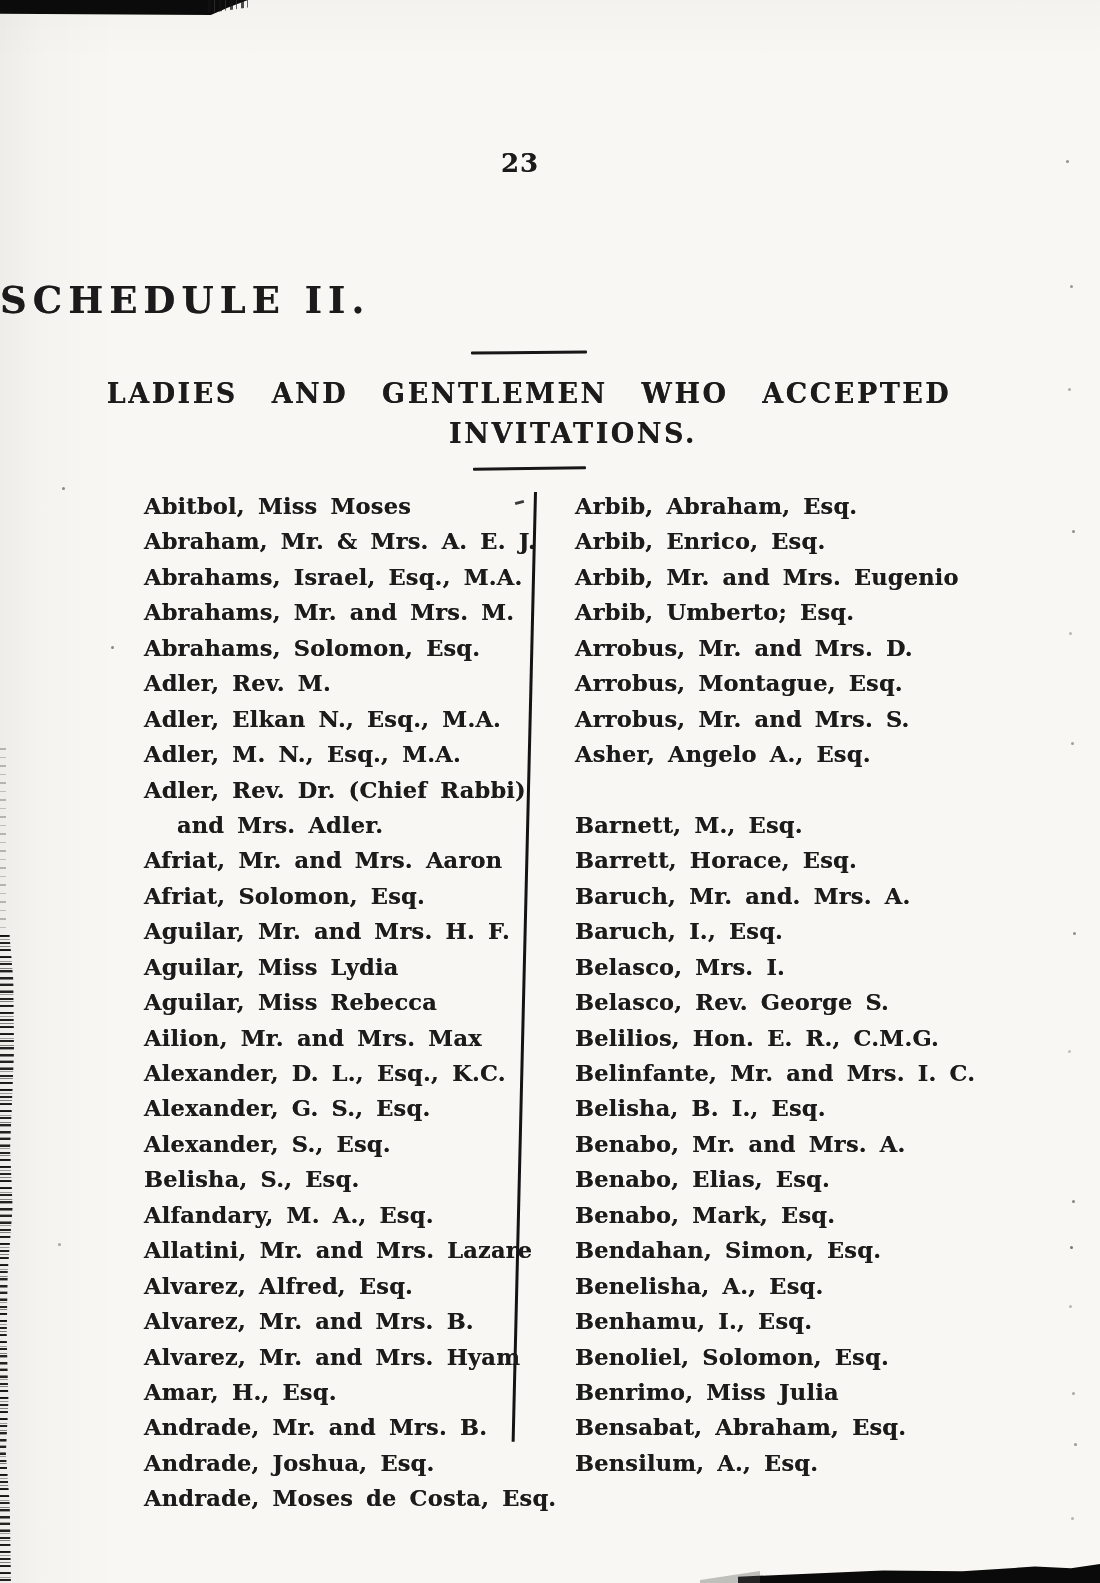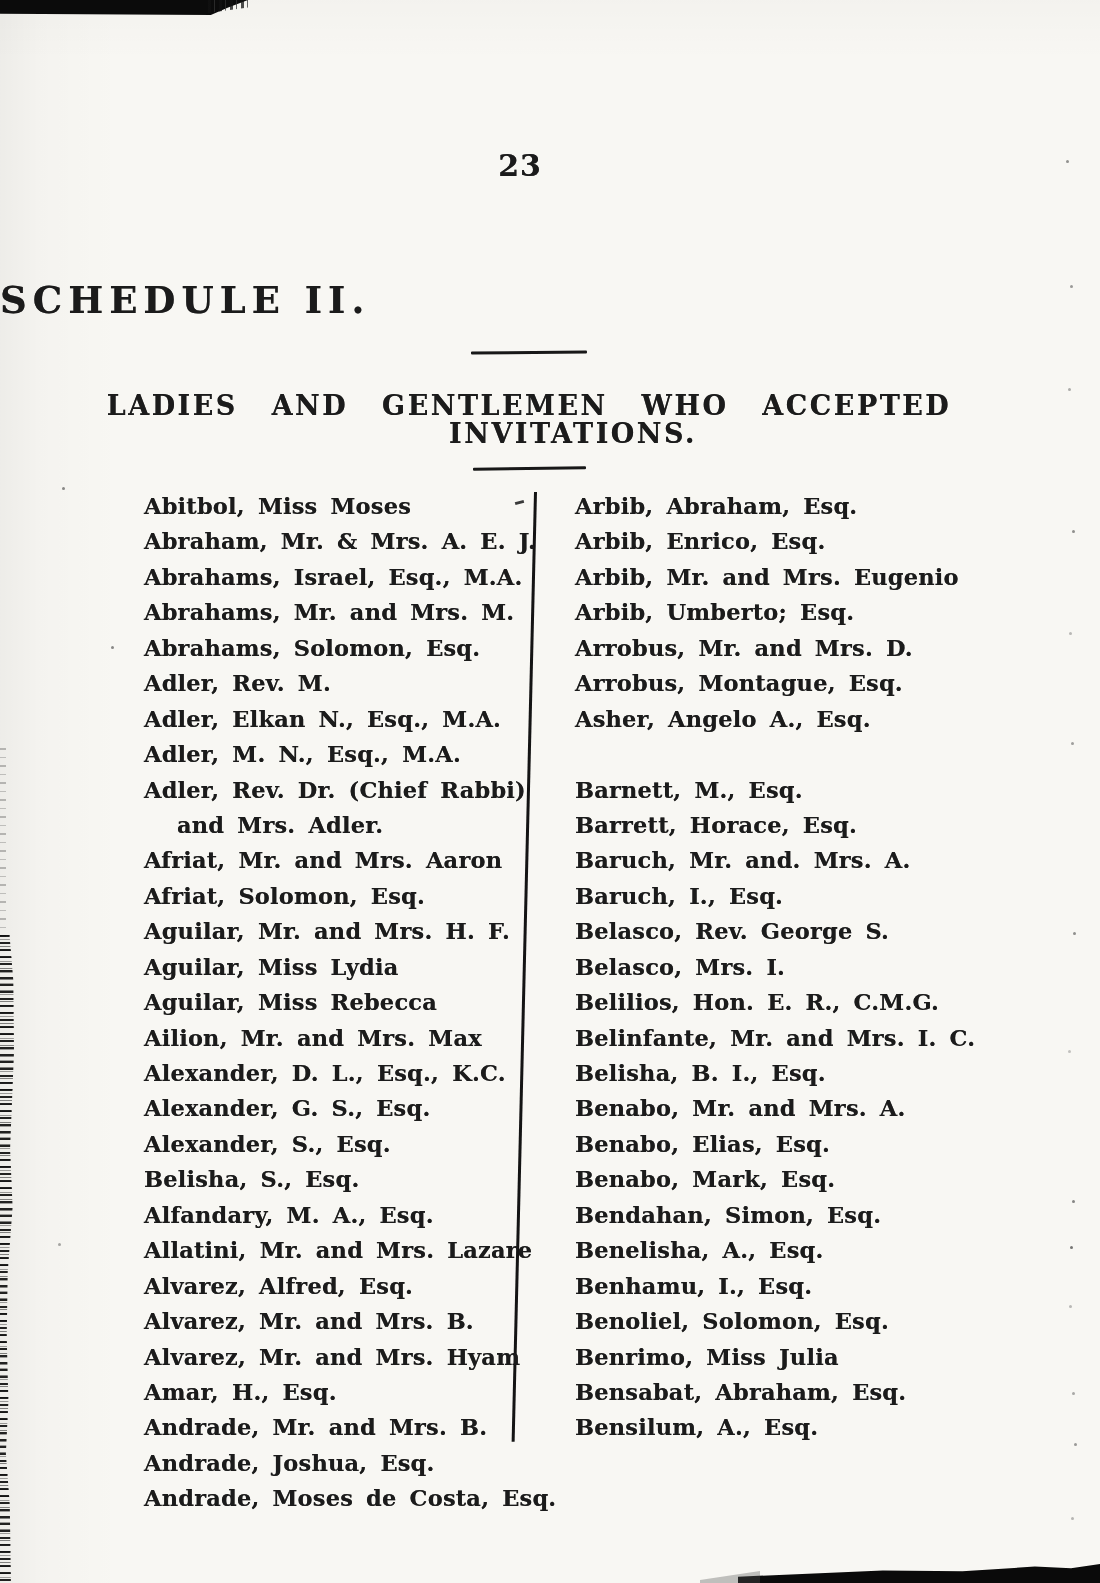--- a/index.html
+++ b/index.html
@@ -13,30 +13,30 @@
       linear-gradient(180deg, rgba(0,0,0,0.02) 0, rgba(0,0,0,0) 60px),
       #f8f7f3;
     overflow: hidden;
     font-family: "DejaVu Serif", "Liberation Serif", serif;
     color: #1b1b1b;
   }
   .ink { text-shadow: 0 0 0.5px rgba(20,20,20,0.65); }
 
   .page-number {
     position: absolute; left: 470px; top: 148px; width: 100px;
-    text-align: center; font-size: 30px; font-weight: bold; letter-spacing: 1px;
+    text-align: center; font-size: 26px; font-weight: bold; letter-spacing: 1px;
   }
   .title {
     position: absolute; left: 0; top: 278px; width: 1060px;
     text-align: left; font-size: 37px; font-weight: bold; letter-spacing: 6px;
   }
   .subtitle-1 {
     position: absolute; left: 0; top: 378px; width: 1058px;
     text-align: center; font-size: 27px; font-weight: bold;
-    letter-spacing: 2.5px; word-spacing: 22px; white-space: nowrap; margin-top: 12px;
+    letter-spacing: 2.5px; word-spacing: 22px; white-space: nowrap;
   }
   .subtitle-2 {
     position: absolute; left: 44px; top: 418px; width: 1058px;
     text-align: center; font-size: 27px; font-weight: bold; letter-spacing: 2.5px;
   }
   .rule { position: absolute; background: #181818; border-radius: 1px; }
   .rule-1 { left: 471px; top: 351px; width: 116px; height: 3px; transform: rotate(-0.6deg); }
   .rule-2 { left: 473px; top: 467px; width: 113px; height: 3px; transform: rotate(-0.8deg); }
 
   .divider {
@@ -163,28 +163,29 @@
       <div class="list-item">Andrade, Joshua, Esq.</div>
       <div class="list-item">Andrade, Moses de Costa, Esq.</div>
     </div>
   <div class="col col-right ink">
       <div class="list-item">Arbib, Abraham, Esq.</div>
       <div class="list-item">Arbib, Enrico, Esq.</div>
       <div class="list-item">Arbib, Mr. and Mrs. Eugenio</div>
       <div class="list-item">Arbib, Umberto; Esq.</div>
       <div class="list-item">Arrobus, Mr. and Mrs. D.</div>
       <div class="list-item">Arrobus, Montague, Esq.</div>
+      <div class="list-item">Arrobus, Mr. and Mrs. S.</div>
       <div class="list-item">Asher, Angelo A., Esq.</div>
       <div class="list-item spacer"></div>
       <div class="list-item">Barnett, M., Esq.</div>
       <div class="list-item">Barrett, Horace, Esq.</div>
       <div class="list-item">Baruch, Mr. and. Mrs. A.</div>
       <div class="list-item">Baruch, I., Esq.</div>
+      <div class="list-item">Belasco, Mrs. I.</div>
       <div class="list-item">Belasco, Rev. George S.</div>
-      <div class="list-item">Belasco, Mrs. I.</div>
       <div class="list-item">Belilios, Hon. E. R., C.M.G.</div>
       <div class="list-item">Belinfante, Mr. and Mrs. I. C.</div>
       <div class="list-item">Belisha, B. I., Esq.</div>
       <div class="list-item">Benabo, Mr. and Mrs. A.</div>
       <div class="list-item">Benabo, Elias, Esq.</div>
       <div class="list-item">Benabo, Mark, Esq.</div>
       <div class="list-item">Bendahan, Simon, Esq.</div>
       <div class="list-item">Benelisha, A., Esq.</div>
       <div class="list-item">Benhamu, I., Esq.</div>
       <div class="list-item">Benoliel, Solomon, Esq.</div>

